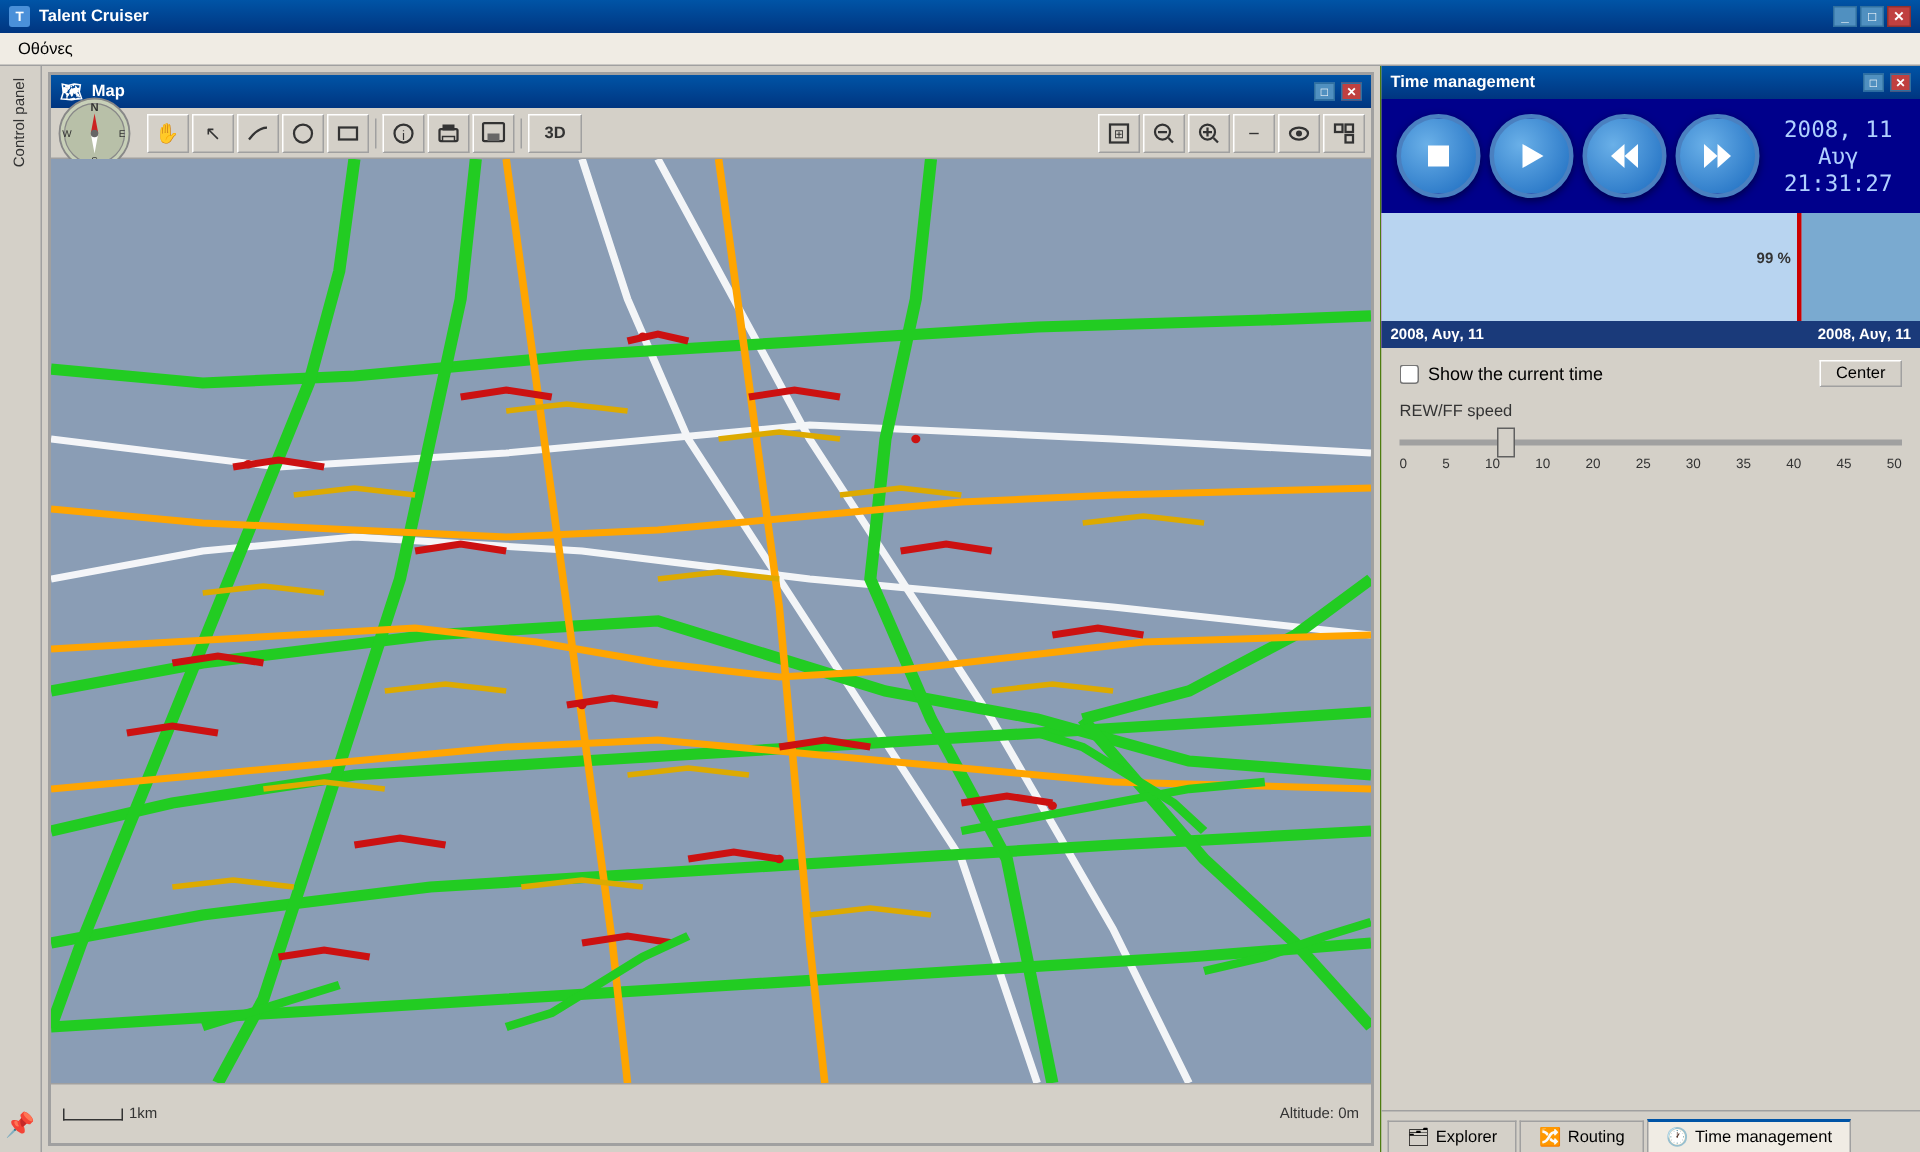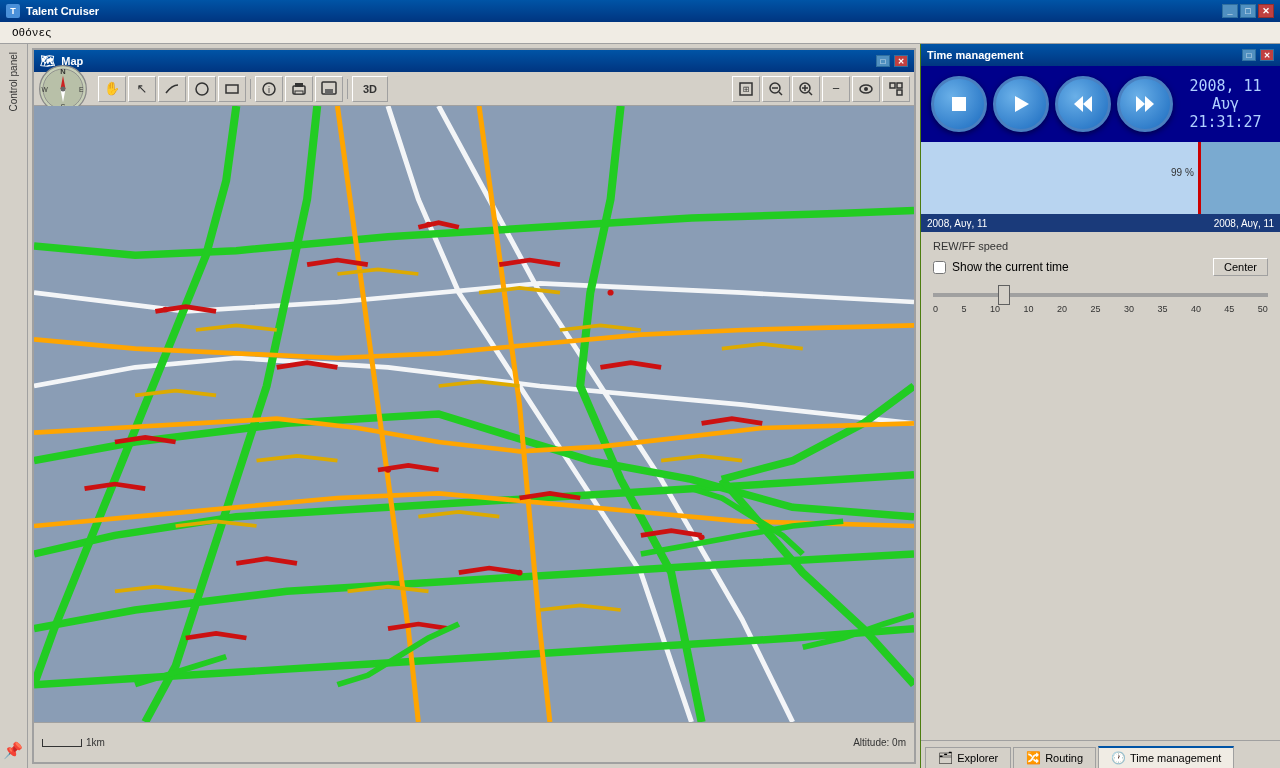--- a/index.html
+++ b/index.html
@@ -61,21 +61,20 @@
       background: #f0ece4;
       display: flex;
       align-items: center;
       padding: 0 4px;
       border-bottom: 1px solid #a0a0a0;
       font-size: 11px;
     }
     .menu-item {
       padding: 2px 8px;
       cursor: pointer;
-      font-family: Liberation Mono, monospace;
     }
 
     
     #main-layout {
       display: flex;
       height: calc(768px - 44px);
     }
 
     
     #left-sidebar {
@@ -277,20 +276,21 @@
       font-family: monospace;
       text-align: center;
     }
 
     
     #timeline-area {
       background: #d946ef;
       height: 90px;
       position: relative;
       margin: 0;
+      font-weight: bold;
     }
     #timeline-bar {
       position: absolute;
       top: 0; left: 0;
       width: 100%;
       height: 72px;
       background: #b8d4f0;
       overflow: hidden;
     }
     #timeline-progress {
@@ -692,27 +692,27 @@
           <div id="timeline-cursor"></div>
           <div id="pct-label">99 %</div>
         </div>
         <div id="timeline-labels">
           <span>2008, Αυγ, 11</span>
           <span>2008, Αυγ, 11</span>
         </div>
       </div>
 
       <div id="controls-panel">
-        <div id="rew-ff-label">REW/FF speed</div>
-
         <div id="show-current-time">
           <input type="checkbox" id="cur-time-check" style="">
           <label for="cur-time-check">Show the current time</label>
           <button id="center-btn" style="margin-left:auto;">Center</button>
         </div>
+
+        <div id="rew-ff-label">REW/FF speed</div>
 
         <div id="speed-slider-container">
           <input type="range" id="speed-slider" min="0" max="50" value="10" step="1" style="width: 100%;">
         </div>
 
         <div id="speed-ticks">
           <span>0</span>
           <span>5</span>
           <span>10</span>
           <span>10</span>

